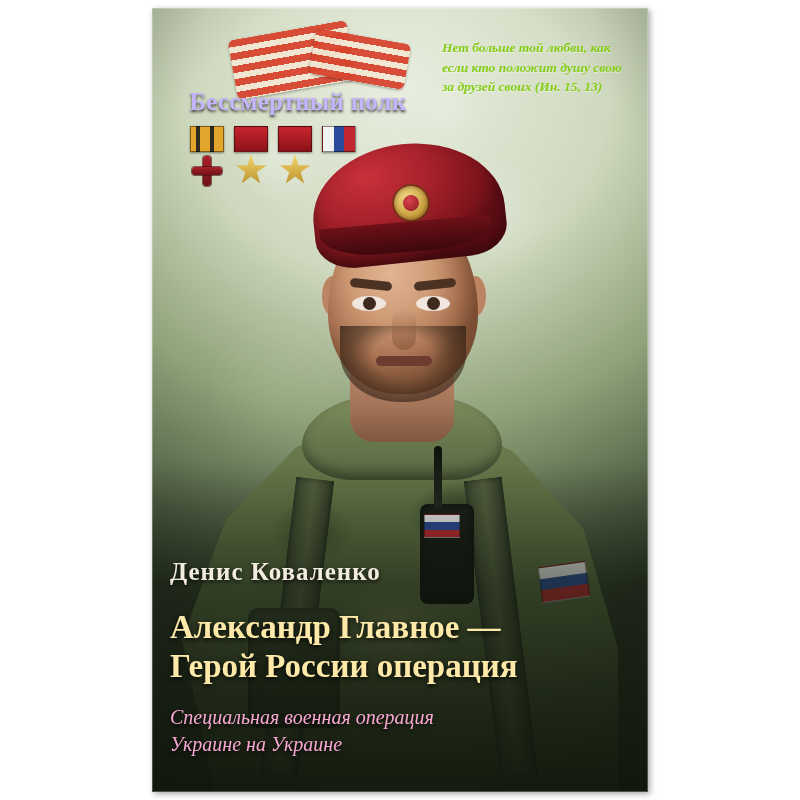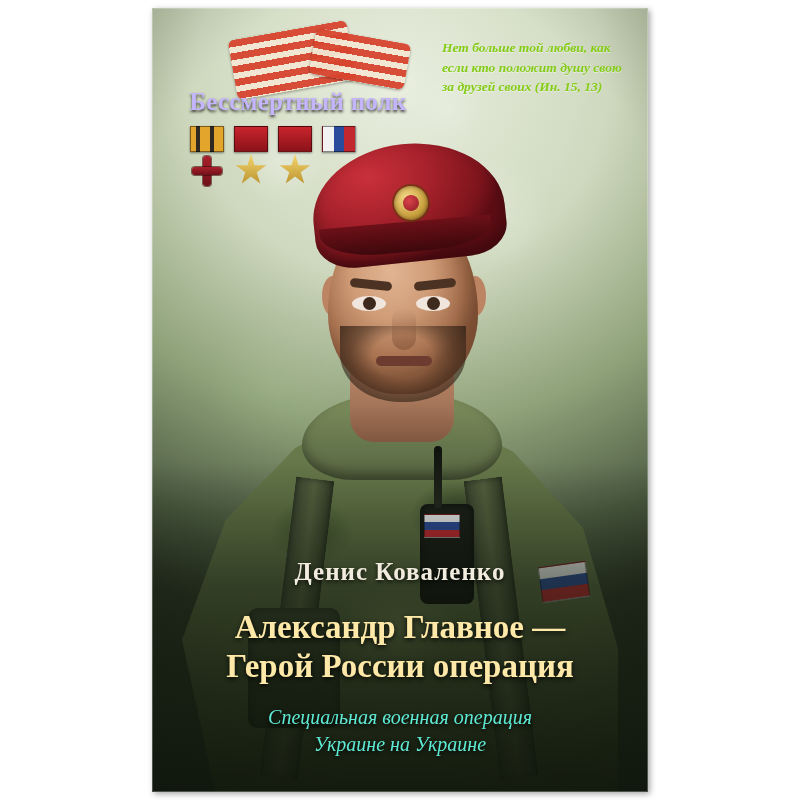--- a/index.html
+++ b/index.html
@@ -307,22 +307,21 @@
     font-size: 13.5px;
     line-height: 1.45;
     color: #84cc16;
     text-shadow: 0 1px 0 rgba(255,255,255,.45);
   }
 
   
   .textblock {
     position: absolute;
     left: 0; right: 0; bottom: 34px;
-    text-align: center;
-    padding: 0 12px;
+    padding: 0 18px;
   }
   .author {
     font-family: "Liberation Serif", serif;
     font-size: 25px;
     font-weight: 700;
     color: #f2ecdf;
     letter-spacing: 1px;
     text-shadow: 0 2px 4px rgba(0,0,0,.8);
     margin-bottom: 22px;
   }
@@ -341,21 +340,21 @@
     font-weight: 700;
     color: #fff7e2;
     text-shadow: 0 2px 4px rgba(0,0,0,.85);
     margin-bottom: 26px;
   }
   .series {
     font-family: "Liberation Serif", serif;
     font-style: italic;
     font-size: 20px;
     line-height: 1.35;
-    color: #5eead4;
+    color: #f9a8d4;
     text-shadow: 0 2px 4px rgba(0,0,0,.8);
   }
   .cover-edge {
     position: absolute;
     inset: 0;
     border: 1px solid rgba(255,255,255,.25);
     pointer-events: none;
   }
 </style>
 </head>

